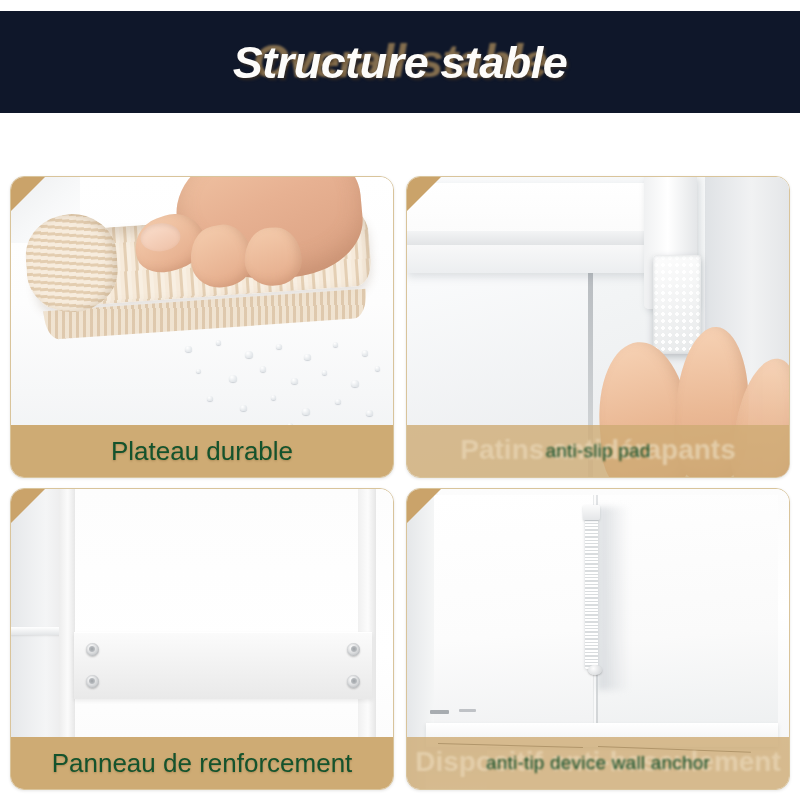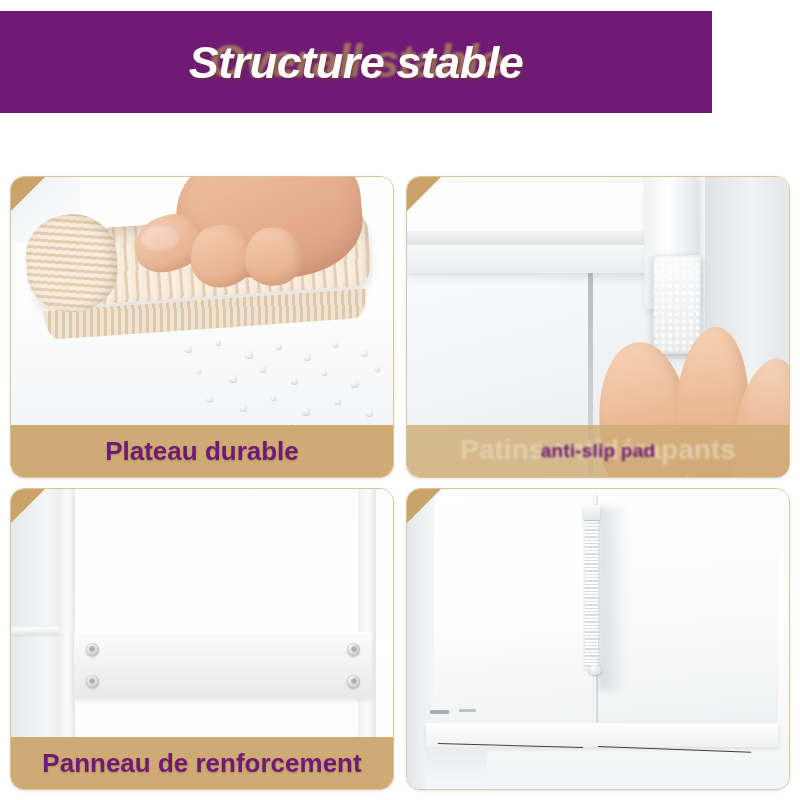--- a/index.html
+++ b/index.html
@@ -8,22 +8,22 @@
     background:#ffffff;
     font-family:"Liberation Sans",sans-serif;
     overflow:hidden;
     position:relative;
   }
 
   
   .header-band{
     position:absolute;
     left:0;top:11px;
-    width:712px;height:102px;
-    background:#701a75;
+    width:800px;height:102px;
+    background:#0f172a;
     overflow:hidden;
   }
   .header-band .hdr-ghost{
     position:absolute;
     left:0;right:0;top:22px;
     text-align:center;
     font-size:47px;
     font-weight:700;
     font-style:italic;
     color:#b08f5c;
@@ -94,22 +94,22 @@
     transform:translateY(-52%);
     text-align:center;
     font-size:28px;font-weight:700;
     color:#e6d2b0;
     white-space:nowrap;
     filter:blur(1px);
     opacity:.85;
   }
   .caption .cap-text{
     position:relative;
-    font-size:26px;font-weight:700;
-    color:#701a75;
+    font-size:26px;font-weight:400;
+    color:#14532d;
     white-space:nowrap;
     text-shadow:0 1px 2px rgba(110,80,35,.35);
     z-index:2;
   }
   .caption.translucent .cap-text{
     font-size:19px;
     filter:blur(.9px);
     letter-spacing:.2px;
     text-shadow:0 1px 1px rgba(110,80,35,.25);
   }
@@ -516,15 +516,19 @@
       <div class="p4-strapTop"></div>
       <div class="p4-anchor"></div>
       <div class="p4-lbl1"></div>
       <div class="p4-lbl2"></div>
       <div class="p4-counter"></div>
       <div class="p4-underL"></div>
       <div class="p4-diagL"></div>
       <div class="p4-diagR"></div>
     </div>
     <div class="corner-accent"></div>
+    <div class="caption translucent">
+      <div class="cap-ghost">Dispositif anti-basculement</div>
+      <div class="cap-text">anti-tip device wall anchor</div>
+    </div>
   </div>
 
 </div>
 
 </body></html>

